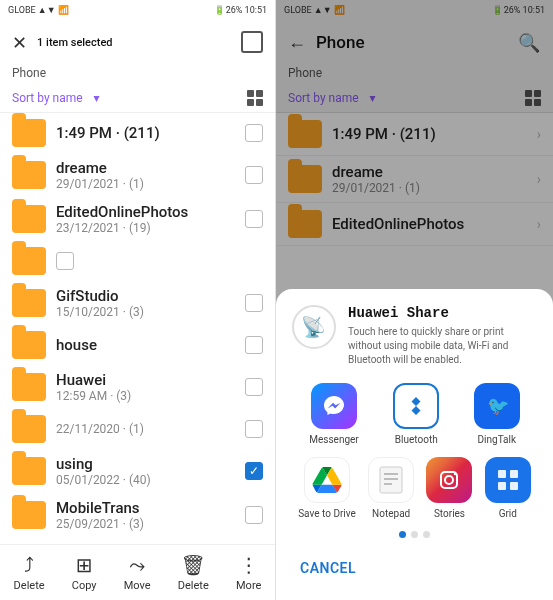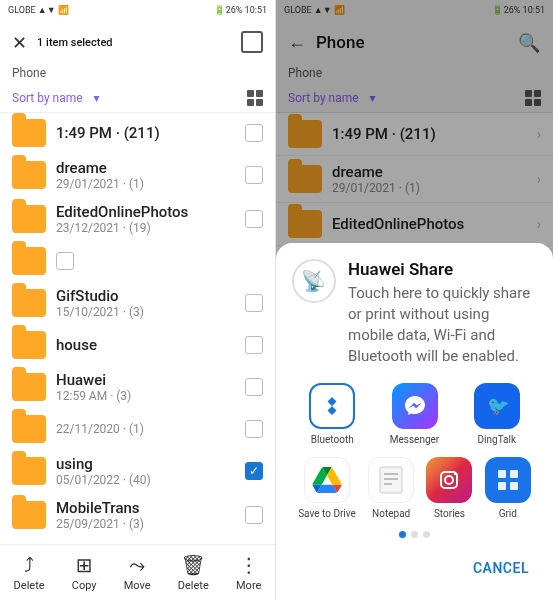--- a/index.html
+++ b/index.html
@@ -302,28 +302,29 @@
       border: 2px solid #ddd;
       display: flex;
       align-items: center;
       justify-content: center;
       font-size: 20px;
       color: #999;
       flex-shrink: 0;
     }
 
     .share-modal-text h3 {
-      font-size: 17px;
+      font-size: 14px;
       font-weight: 600;
       color: #111;
       margin-bottom: 4px;
+      font-family: Liberation Mono, monospace;
     }
 
     .share-modal-text p {
-      font-size: 15px;
+      font-size: 10px;
       color: #666;
       line-height: 1.4;
     }
 
     .share-apps-row {
       display: flex;
       justify-content: space-around;
       margin-bottom: 12px;
     }
 
@@ -371,21 +372,21 @@
     .dot {
       width: 7px;
       height: 7px;
       border-radius: 50%;
       background: #ddd;
     }
     .dot.active { background: #1976D2; }
 
     .cancel-btn {
       width: 100%;
-      text-align: right;
+      text-align: left;
       padding: 8px;
       font-size: 14px;
       font-weight: 600;
       color: #1976D2;
       cursor: pointer;
       letter-spacing: 0.5px;
     }
 
     .nav-bar {
       height: 32px;
@@ -592,34 +593,34 @@
       <div class="share-modal-header">
         <div class="share-wifi-icon">📡</div>
         <div class="share-modal-text">
           <h3>Huawei Share</h3>
           <p>Touch here to quickly share or print without using mobile data, Wi-Fi and Bluetooth will be enabled.</p>
         </div>
       </div>
 
       <div class="share-apps-row">
         <div class="share-app">
+          <div class="app-icon messenger">
+            <svg width="24" height="24" viewBox="0 0 24 24" fill="white">
+                <path d="M12 2C6.477 2 2 6.145 2 11.259c0 2.822 1.32 5.346 3.396 7.037V21l2.993-1.52C9.28 19.808 10.618 20 12 20c5.523 0 10-4.145 10-9.259C22 6.145 17.523 2 12 2zm1.087 12.44l-2.545-2.651-4.966 2.651 5.461-5.734 2.607 2.651 4.904-2.651-5.461 5.734z"></path>
+              </svg>
+          </div>
+          <span>Messenger</span>
+        </div>
+        <div class="share-app">
           <div class="app-icon bluetooth">
             <svg width="18" height="24" viewBox="0 0 18 24" fill="#1976D2">
                 <path d="M13.5 7.5L9 3v18l4.5-4.5L9 12l4.5-4.5zM4.5 16.5L9 21V3L4.5 7.5 9 12 4.5 16.5z"></path>
               </svg>
           </div>
           <span>Bluetooth</span>
-        </div>
-        <div class="share-app">
-          <div class="app-icon messenger">
-            <svg width="24" height="24" viewBox="0 0 24 24" fill="white">
-                <path d="M12 2C6.477 2 2 6.145 2 11.259c0 2.822 1.32 5.346 3.396 7.037V21l2.993-1.52C9.28 19.808 10.618 20 12 20c5.523 0 10-4.145 10-9.259C22 6.145 17.523 2 12 2zm1.087 12.44l-2.545-2.651-4.966 2.651 5.461-5.734 2.607 2.651 4.904-2.651-5.461 5.734z"></path>
-              </svg>
-          </div>
-          <span>Messenger</span>
         </div>
         <div class="share-app">
           <div class="app-icon dingtalk">
             <svg width="28" height="28" viewBox="0 0 28 28" fill="white">
                 <text x="4" y="20" font-size="18">🐦</text>
               </svg>
           </div>
           <span>DingTalk</span>
         </div>
       </div>

